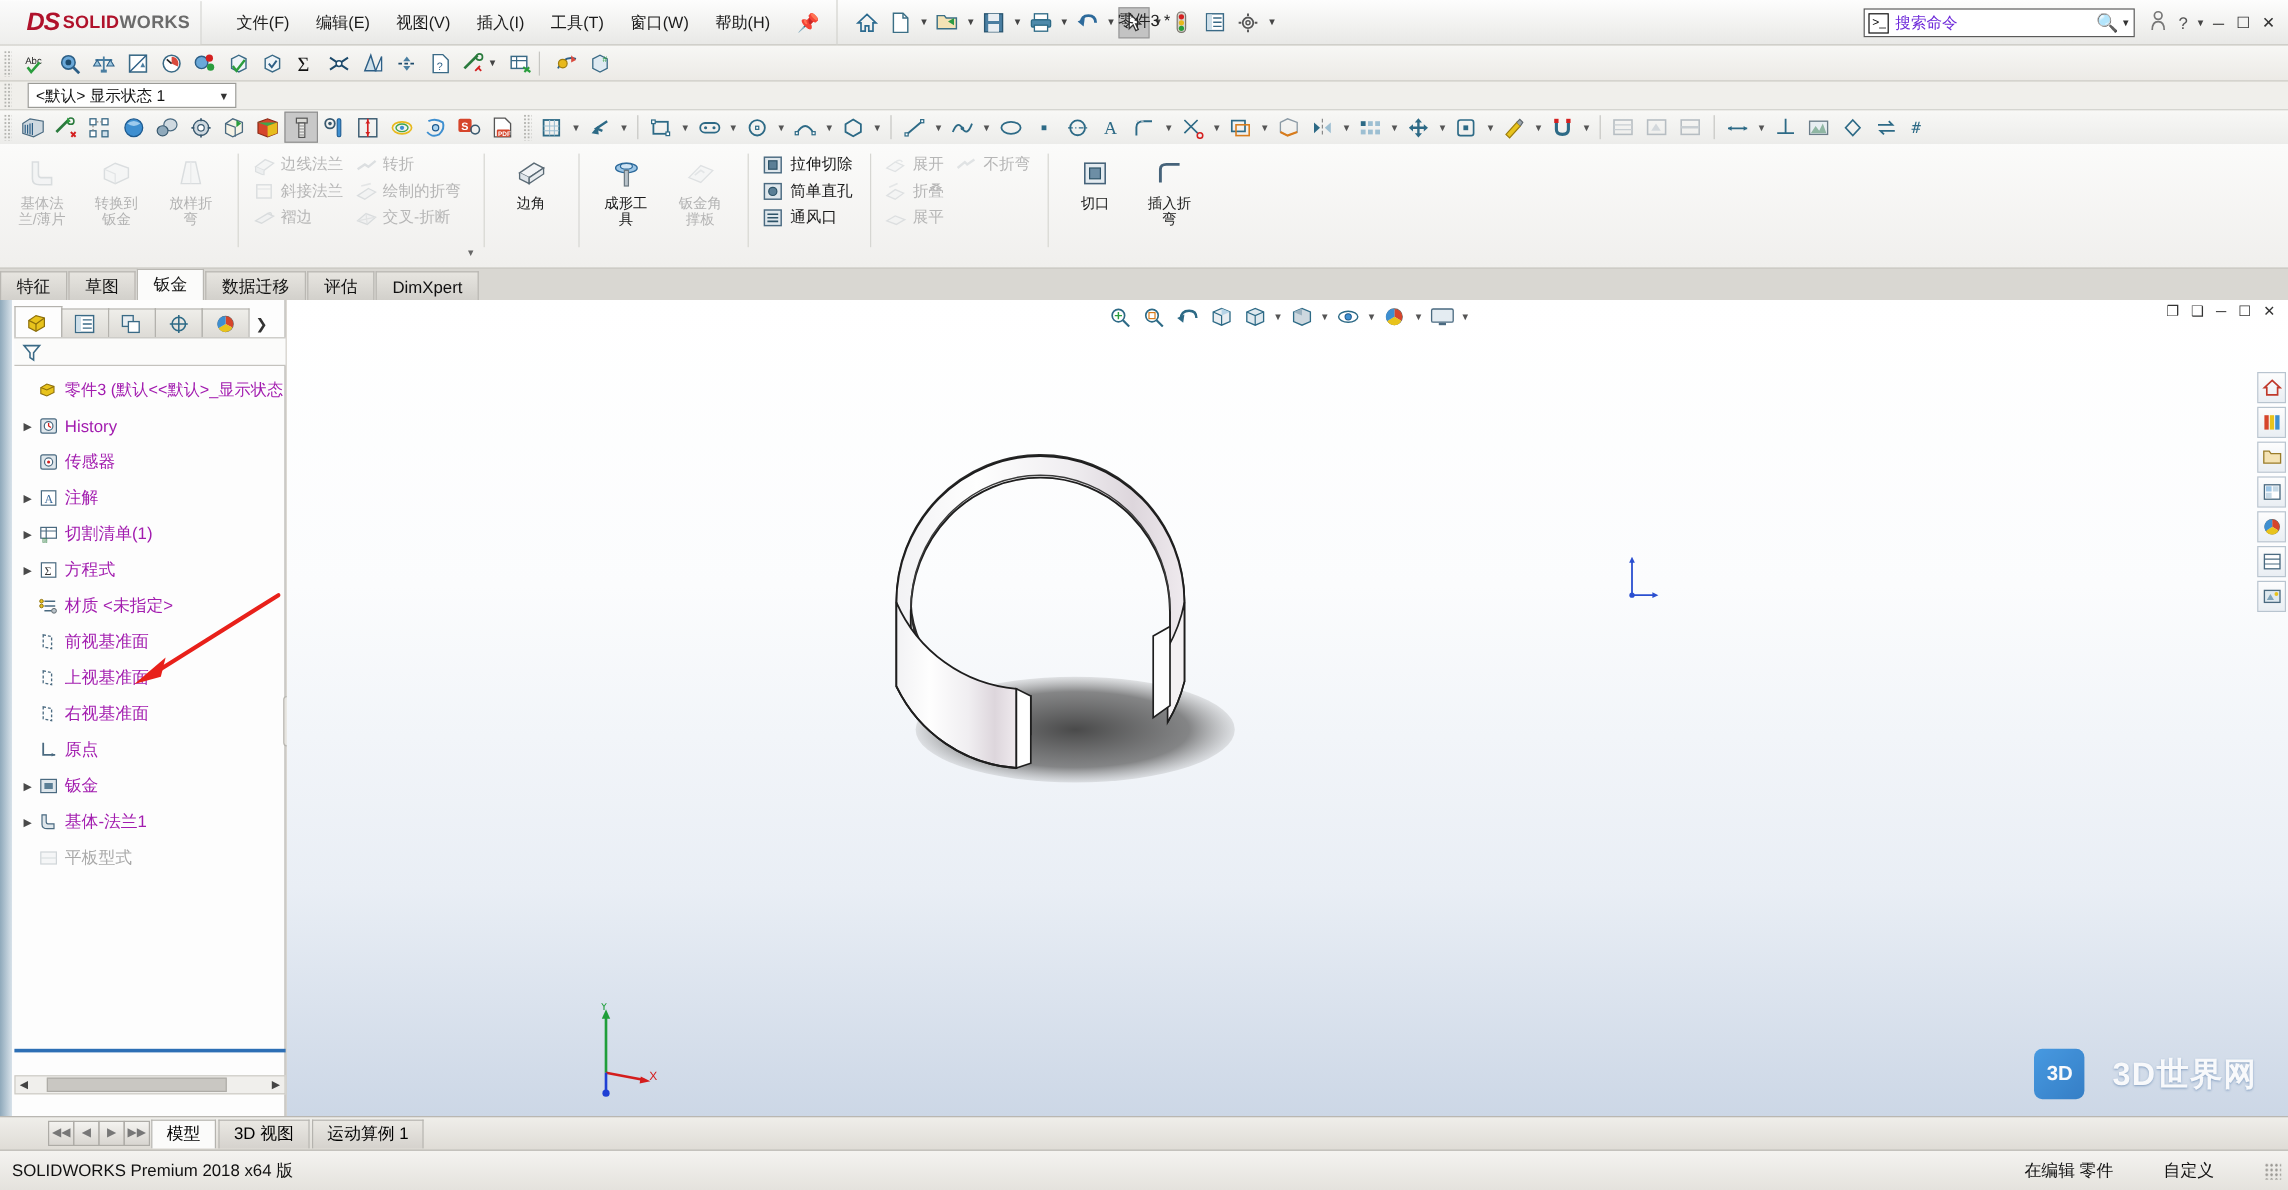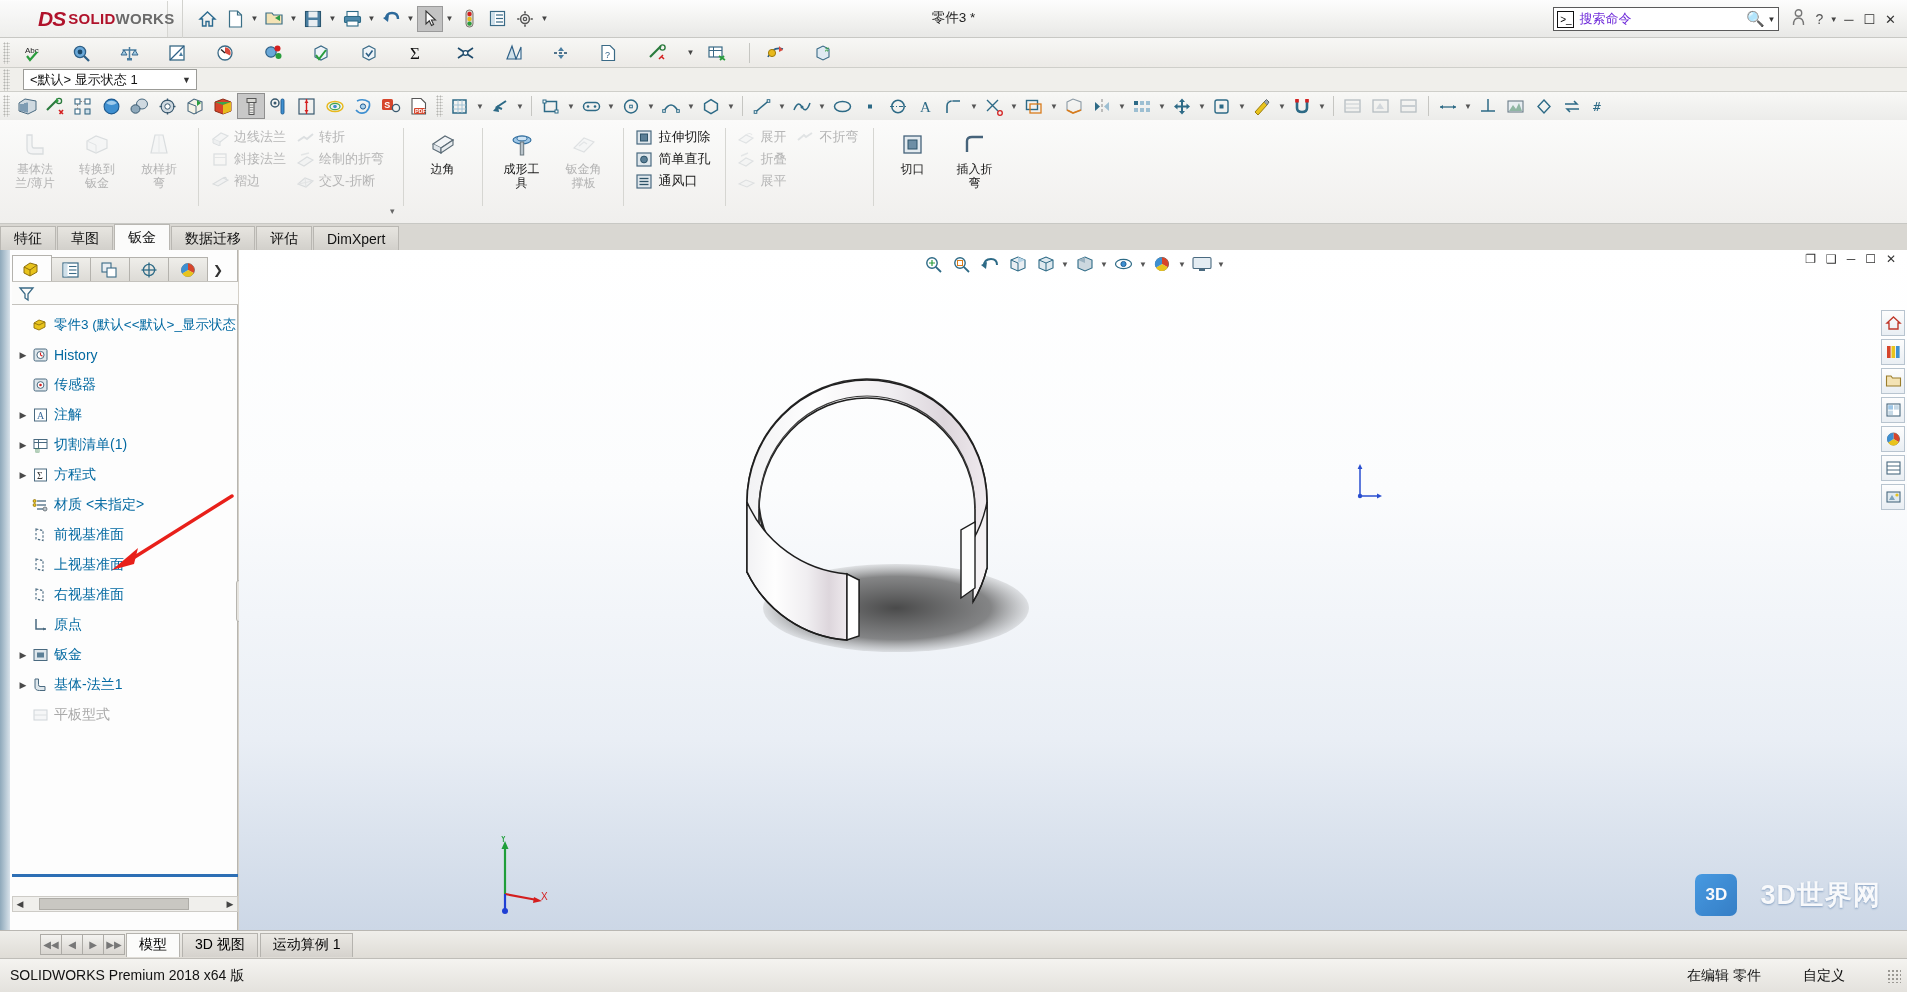--- a/index.html
+++ b/index.html
@@ -15,21 +15,21 @@
 
   
   .titlebar {
     position: absolute; top: 0; left: 0; width: 1907px; height: 38px;
     background: linear-gradient(to bottom, #fdfdfd 0%, #f2f2f0 55%, #e8e8e6 100%);
     border-bottom: 1px solid #c8c8c4;
     display: flex; align-items: center;
   }
   .sw-logo {
     width: 168px; height: 36px; display: flex; align-items: center;
-    padding-left: 38px; border-right: 1px solid #d6d6d2;
+    padding-left: 22px; border-right: 1px solid #d6d6d2;
     background: linear-gradient(to bottom,#fbfbfb,#eeeeec);
   }
   .sw-logo .ds { color: #b0122b; font-size: 21px; font-weight: bold; font-style: italic; letter-spacing: -1px; margin-right: 3px; }
   .sw-logo .solid { color: #b0122b; font-size: 15px; font-weight: bold; letter-spacing: .3px; }
   .sw-logo .works { color: #6b6b6b; font-size: 15px; font-weight: bold; letter-spacing: .3px; }
 
   .menubar { display: flex; align-items: center; height: 38px; padding-left: 18px; }
   .menubar .mi {
     padding: 4px 11px; font-size: 13.5px; color: #1a1a1a; cursor: default; white-space: nowrap;
   }
@@ -58,22 +58,22 @@
 
   
   .toolrow2 {
     position: absolute; top: 38px; left: 0; width: 1907px; height: 30px;
     background: linear-gradient(to bottom,#f7f7f5,#eceae6);
     border-bottom: 1px solid #cfcfca; display: flex; align-items: center;
   }
   .grip { width: 7px; height: 22px; margin-left: 3px; margin-right: 3px;
           background-image: radial-gradient(#b4b4b0 0.9px, transparent 1.1px);
           background-size: 3px 3px; }
-  .tb-ico { width: 26px; height: 26px; display: flex; align-items: center; justify-content: flex-start;
-            font-size: 14px; margin: 0 11px; cursor: default; position: relative; }
+  .tb-ico { width: 26px; height: 26px; display: flex; align-items: center; justify-content: flex-end;
+            font-size: 14px; margin: 0 1px; cursor: default; position: relative; }
   .tb-sep { width: 1px; height: 20px; background: #c6c6c2; margin: 0 5px; }
 
   
   .configrow {
     position: absolute; top: 68px; left: 0; width: 1907px; height: 24px;
     background: #f0efeb; border-bottom: 1px solid #cfcfca;
     display: flex; align-items: center;
   }
   .configsel {
     margin-left: 10px; width: 174px; height: 21px; border: 1px solid #9b9b97; background: #fff;
@@ -141,21 +141,21 @@
   .lptab.active { background: #fdfdfd; height: 27px; }
   .lptab-more { width: 22px; height: 25px; display:flex;align-items:center;justify-content:center; font-size: 12px; color:#333; cursor:default; }
   .lp-filter { position:absolute; top: 31px; left: 12px; width: 226px; height: 24px;
     border-top: 1px solid #c4c2bd; border-bottom: 1px solid #c4c2bd; background:#fbfbfa;
     display:flex; align-items:center; padding-left: 6px; }
 
   .tree { position: absolute; top: 60px; left: 12px; width: 226px; }
   .trow { display: flex; align-items: center; height: 30px; padding-left: 4px; cursor: default; white-space: nowrap; }
   .texp { width: 14px; font-size: 9px; color: #4a4a4a; text-align: center; }
   .ticon2 { width: 21px; height: 20px; display:flex;align-items:center;justify-content:center; font-size: 14px; }
-  .tlab { font-size: 14px; color: #0369a1; margin-left: 3px; }
+  .tlab { font-size: 14px; color: #a21caf; margin-left: 3px; }
   .trow.root .tlab { font-size: 13.5px; }
   .trow.greyed .tlab { color: #a9a9a9; }
   .trow.greyed .ticon2 { opacity: .45; }
   .dropline { position: absolute; left: 12px; width: 226px; height: 3px; background: #2d6fb5; }
 
   .lp-hscroll { position: absolute; bottom: 18px; left: 12px; width: 226px; height: 16px;
     background: #f0efec; border: 1px solid #cdcbc6; display:flex; align-items:center; }
   .lp-hscroll .thumb { width: 150px; height: 12px; margin-left: 12px; background: #c9c7c2; border: 1px solid #aeaca7; }
   .lp-hscroll .ar { width: 14px; text-align:center; font-size: 9px; color:#444; }
   .lp-sideknob { position:absolute; top: 330px; left: 236px; width: 7px; height: 42px;
@@ -216,20 +216,30 @@
 
 <div id="app">
 
   <div class="titlebar">
     <div class="sw-logo">
       <span class="ds">DS</span>
       <span class="solid">SOLID</span>
       <span class="works">WORKS</span>
     </div>
 
+    <div class="menubar">
+      <div class="mi">文件(F)</div>
+      <div class="mi">编辑(E)</div>
+      <div class="mi">视图(V)</div>
+      <div class="mi">插入(I)</div>
+      <div class="mi">工具(T)</div>
+      <div class="mi">窗口(W)</div>
+      <div class="mi">帮助(H)</div>
+      <div class="pin-icon">📌</div>
+    </div>
 
     <div class="qat">
       <div class="qbtn">
         <svg width="19" height="18" viewBox="0 0 19 18">
             <path d="M9.5 2 L17 9 H14.5 V16 H11 V11.5 H8 V16 H4.5 V9 H2 Z" fill="none" stroke="#2b6a8f" stroke-width="1.4"></path>
           </svg>
       </div>
       <div class="qbtn">
         <svg width="15" height="18" viewBox="0 0 15 18">
             <path d="M1.5 1 H9.5 L13.5 5 V17 H1.5 Z" fill="#fff" stroke="#3b6f86" stroke-width="1.2"></path>

